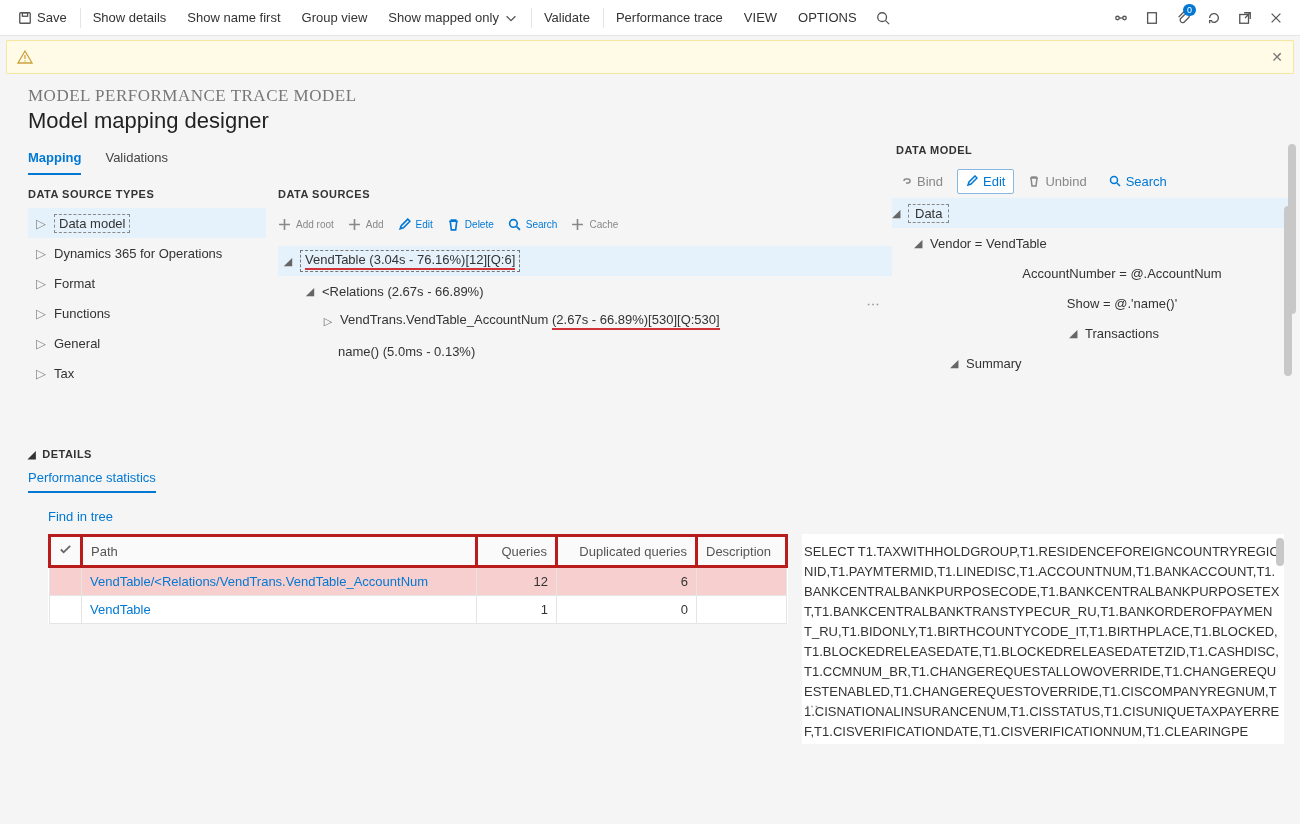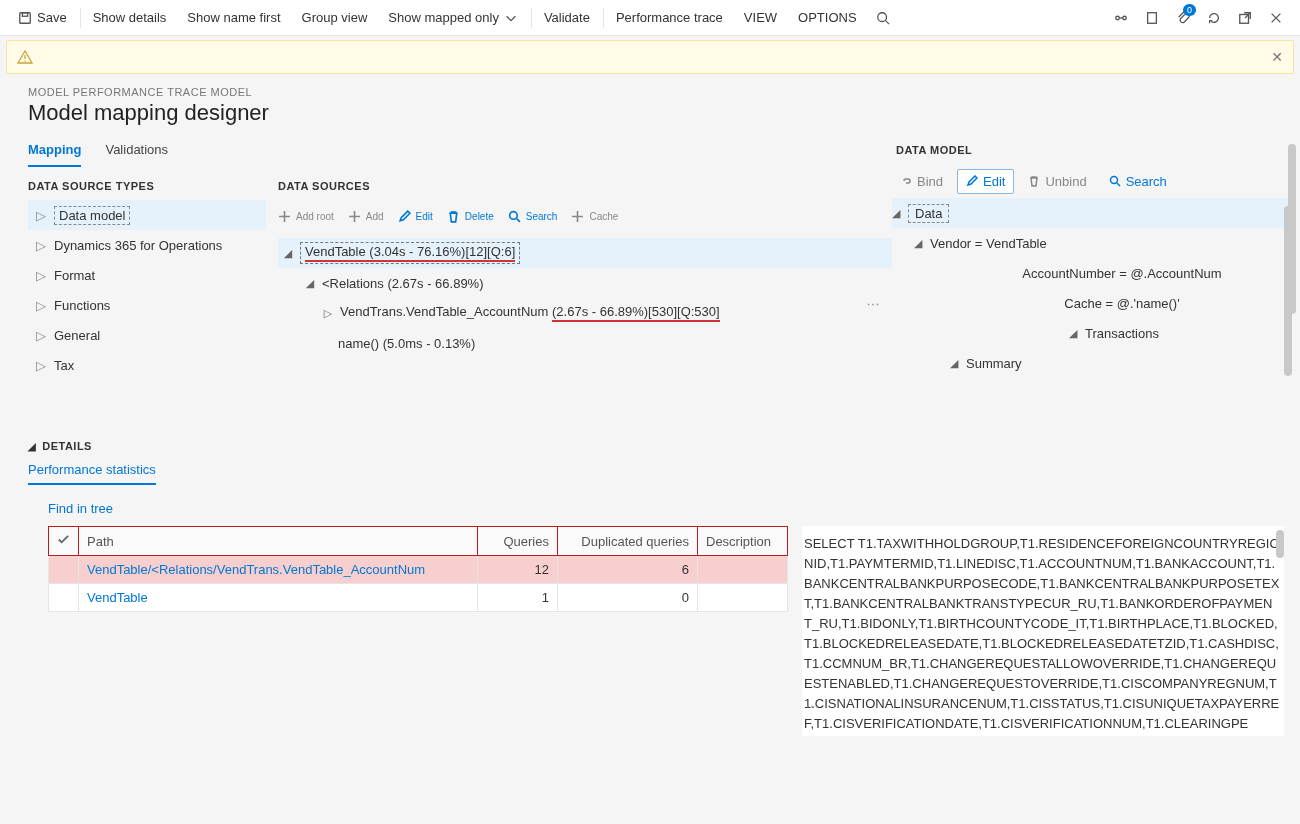--- a/index.html
+++ b/index.html
@@ -33,21 +33,21 @@
 .warn-bar {
   display: flex; align-items: center; gap: 8px;
   height: 34px; background: #fffbe6; border: 1px solid #f5e6a0;
   margin: 4px 6px 8px 6px; padding: 0 10px; border-radius: 1px;
   color: #5c5131;
 }
 .warn-bar .close { margin-left: auto; cursor: pointer; color: #777; font-size: 14px; }
 .warn-icon { width:16px; height:16px; }
 
 .page-header { padding: 4px 28px 10px 28px; }
-.breadcrumb { font-size: 11px; letter-spacing: .5px; color: #777; text-transform: uppercase; margin-bottom: 2px; }
+.breadcrumb { font-size: 17px; letter-spacing: .5px; color: #777; text-transform: uppercase; margin-bottom: 2px; font-family: Liberation Serif, serif; }
 .page-title { font-size: 22px; font-weight: 400; color: #222; }
 
 .tabs { display: flex; gap: 24px; padding: 6px 28px 0 28px; border-bottom: 1px solid transparent; }
 .tab { padding-bottom: 8px; color: #444; cursor: pointer; }
 .tab.active { color: #0078d4; border-bottom: 2px solid #0078d4; font-weight: 600; }
 
 .cols { display: flex; gap: 12px; padding: 12px 24px 0 28px; height: 262px; overflow: hidden; }
 .col { display: flex; flex-direction: column; min-width: 0; }
 .col.types { width: 238px; }
 .col.sources { flex: 1; position: relative; }
@@ -110,21 +110,21 @@
 .details-tabs .tab.active { color:#0078d4; border-bottom:2px solid #0078d4; font-weight:400; }
 
 .find-link { color:#0078d4; margin: 16px 0 10px 20px; display:inline-block; cursor:pointer; }
 
 .split-bottom { display:flex; gap: 14px; padding: 0 16px 0 48px; align-items:flex-start; }
 .table-wrap { width: 740px; }
 .sql-wrap { flex:1; background:#fff; border: none; padding: 8px 4px 2px 2px; position: relative; }
 .sql-wrap .vscroll { position:absolute; right:0; top:4px; width:8px; height:28px; background:#c8c8c8; border-radius:4px; }
 .sql-text { font-size: 13px; line-height: 20px; color:#333; word-break: break-all;}
 .tbl { width:100%; border-collapse: collapse; background:#fff; }
-.tbl th { font-weight:400; color:#555; text-align:left; border:1px solid #b91c1c; padding:6px 8px; background:#fafafa; font-size:13px; }
+.tbl th { font-weight:400; color:#555; text-align:left; border:3px solid #b91c1c; padding:6px 8px; background:#fafafa; font-size:13px; }
 .tbl td { border:1px solid #e5e5e5; padding:6px 8px; font-size:13px; }
 .tbl th.right, .tbl td.right { text-align:right; }
 .tbl .chk-col { width:30px; text-align:center; }
 .tbl tr.hl td { background:#f8cfcf; }
 .tbl a { color:#0078d4; text-decoration:none; }
 .tbl-dots { position: fixed; left: 805px; top: 700px; color:#999; writing-mode: vertical-rl; letter-spacing:2px; }
 svg.check { width:13px; height:13px; stroke:#666; fill:none; stroke-width:2;}
 </style>
 </head>
 <body>
@@ -362,21 +362,21 @@
     <div class="row ind1">
         <span class="caret">◢</span>
         <span>Vendor = VendTable</span>
       </div>
     <div class="row ind2">
         <span class="caret"></span>
         <span>AccountNumber = @.AccountNum</span>
       </div>
     <div class="row ind2">
         <span class="caret"></span>
-        <span>Cache = @.'name()'</span>
+        <span>Show = @.'name()'</span>
       </div>
     <div class="row ind2">
         <span class="caret">◢</span>
         <span>Transactions</span>
       </div>
     <div class="row ind3">
         <span class="caret">◢</span>
         <span>Summary</span>
       </div>
     <div class="vscroll"></div>

